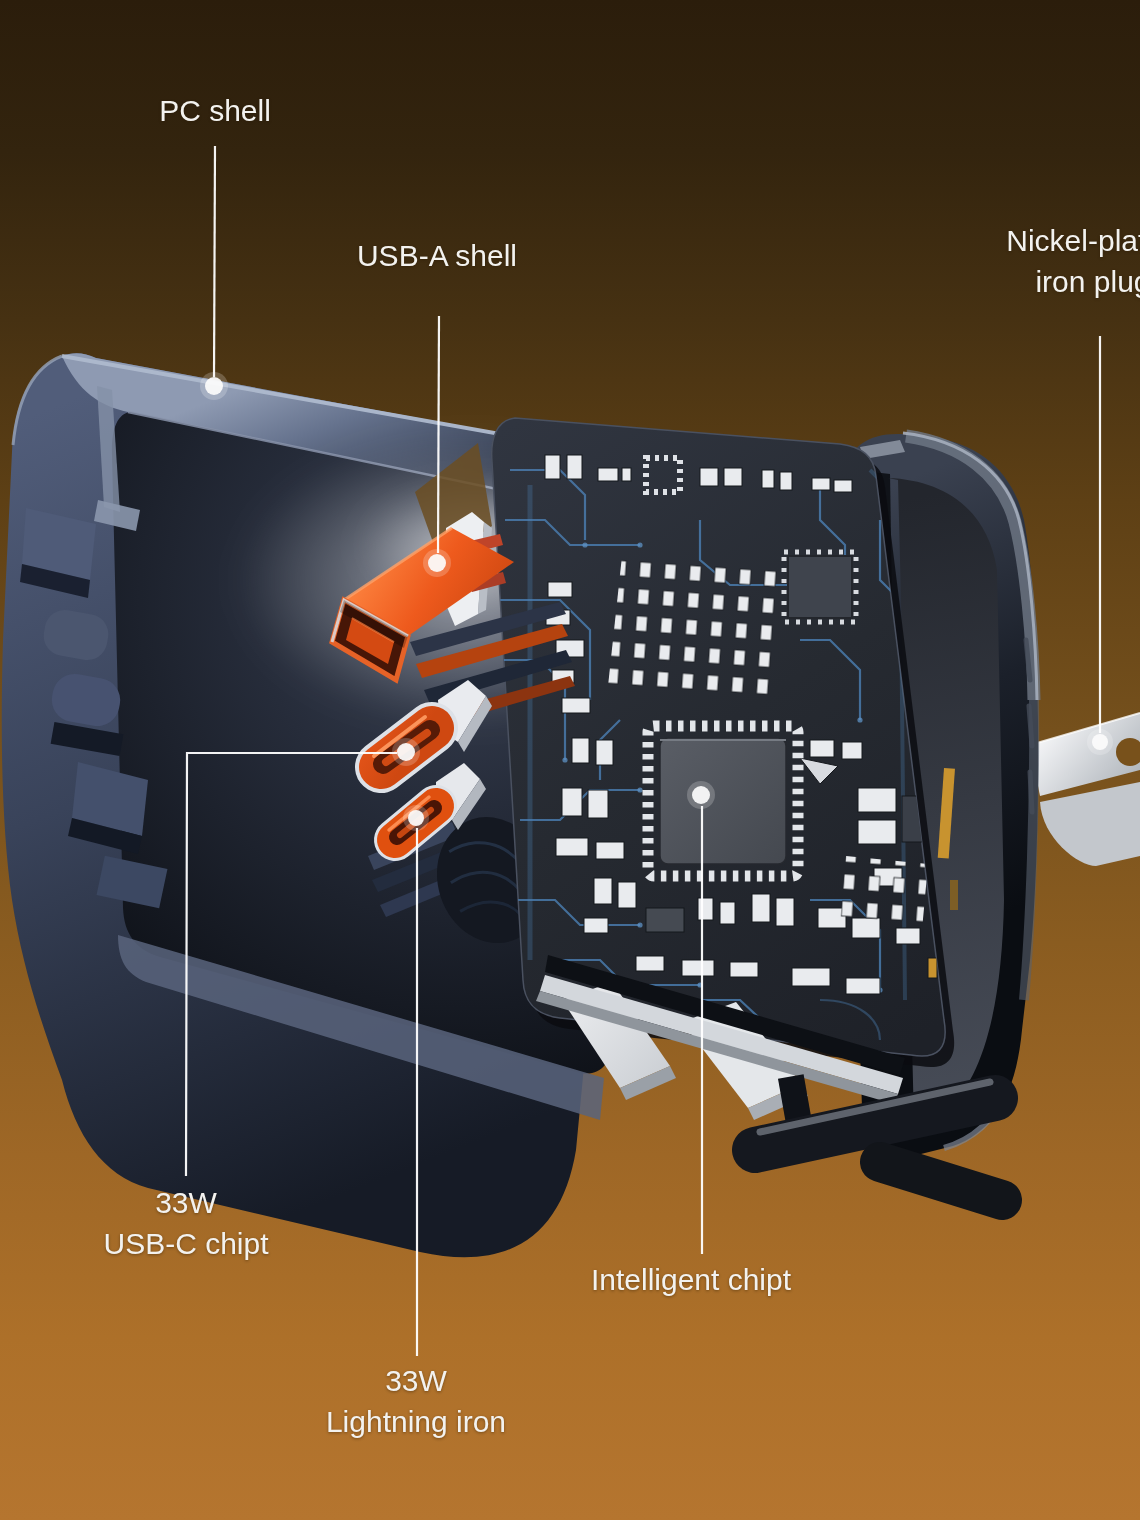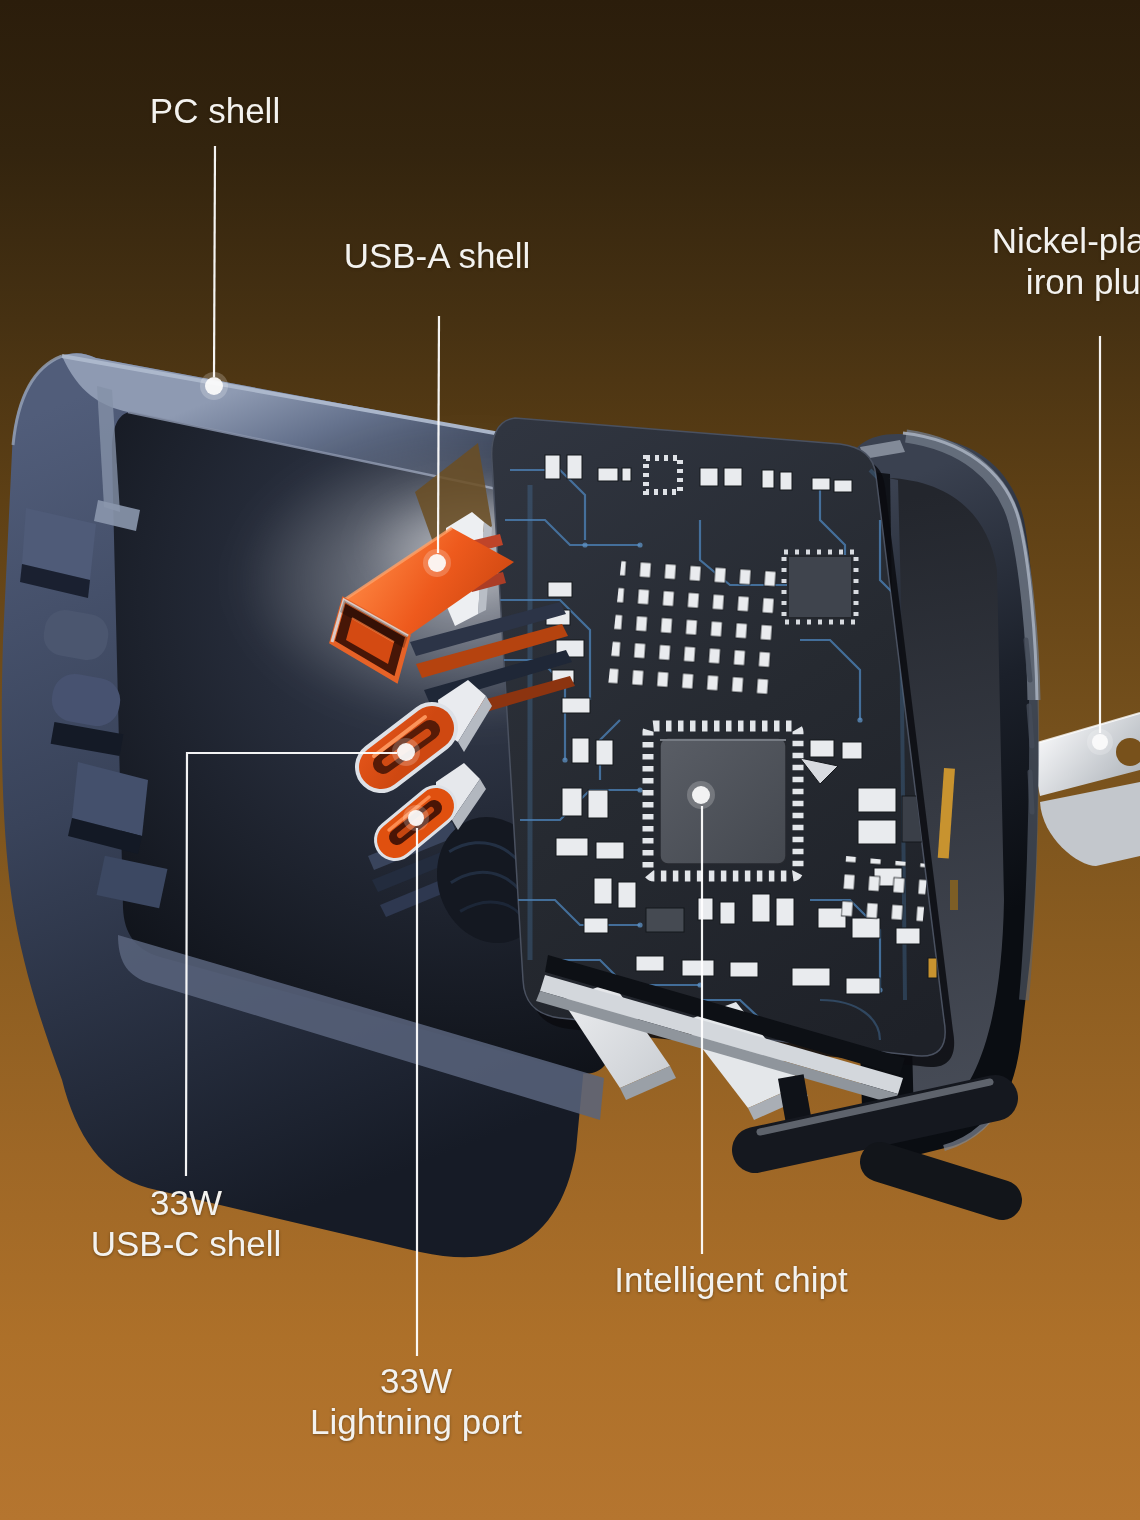--- a/index.html
+++ b/index.html
@@ -5,21 +5,21 @@
   html,body{margin:0;padding:0;background:#1c1408;}
   body{overflow:hidden;}
   .stage{
     position:relative;width:1140px;height:1520px;overflow:hidden;
     background:linear-gradient(180deg,#2b1d0b 0%,#33240e 10%,#463112 21%,#5e4015 33%,#75501c 48%,#8a5c20 62%,#9e6726 76%,#ad7029 88%,#b5752f 100%);
     font-family:"Liberation Sans", sans-serif;
   }
   .stage svg{position:absolute;left:0;top:0;}
   .callout{
     position:absolute;text-align:center;color:#f3f2ef;
-    font-size:35px;line-height:41px;font-weight:400;
+    font-size:30px;line-height:41px;font-weight:400;
     text-shadow:0 1px 3px rgba(40,24,4,.45);
     white-space:nowrap;z-index:5;
   }
 </style>
 </head>
 <body>
 
 <div class="stage">
 
 <svg width="1140" height="1520" viewBox="0 0 1140 1520">
@@ -355,26 +355,26 @@
   <div>USB-A shell</div>
 </div>
 
 <div class="callout" style="left:933px;top:220px;width:320px;">
   <div>Nickel-plated</div>
   <div>iron plug</div>
 </div>
 
 <div class="callout" style="left:36px;top:1182px;width:300px;">
   <div>33W</div>
-  <div>USB-C shell</div>
-</div>
-
-<div class="callout" style="left:556px;top:1259px;width:350px;">
+  <div>USB-C chipt</div>
+</div>
+
+<div class="callout" style="left:516px;top:1259px;width:350px;">
   <div>Intelligent chipt</div>
   <div></div>
 </div>
 
 <div class="callout" style="left:266px;top:1360px;width:300px;">
   <div>33W</div>
-  <div>Lightning port</div>
+  <div>Lightning iron</div>
 </div>
 
 </div>
 
 </body></html>

